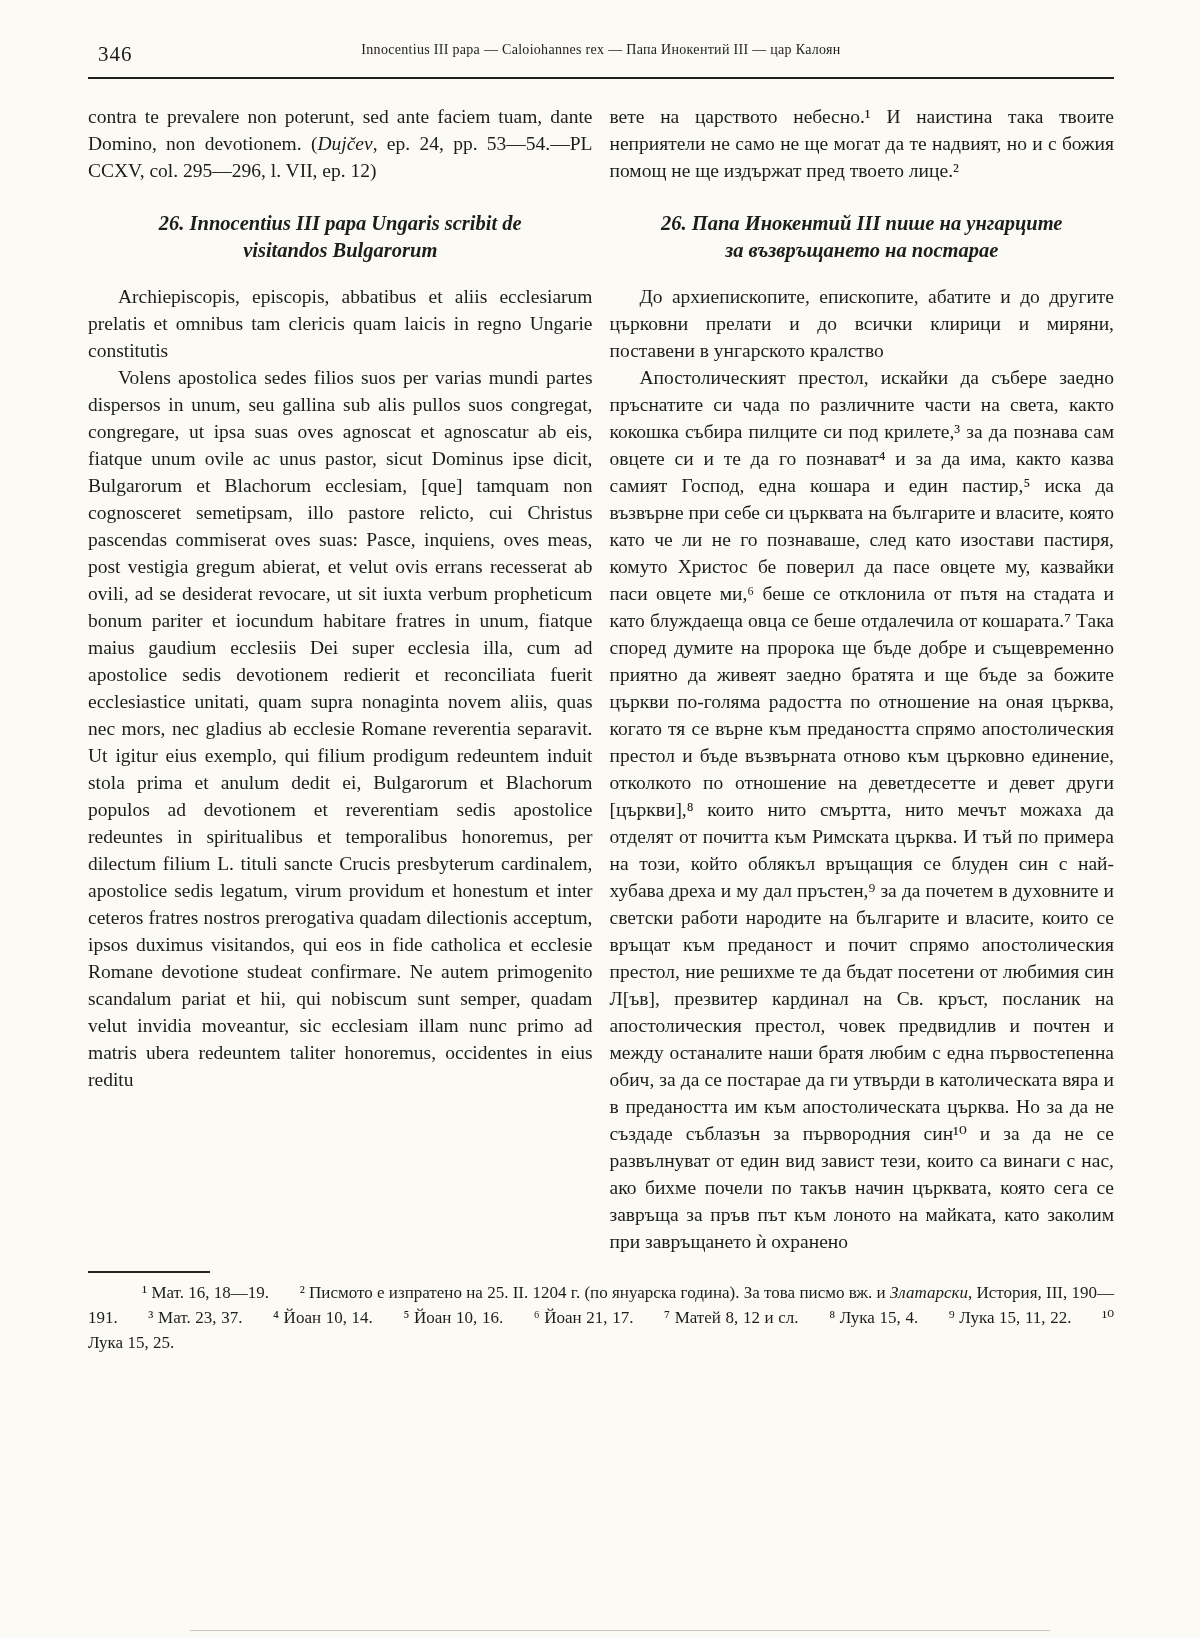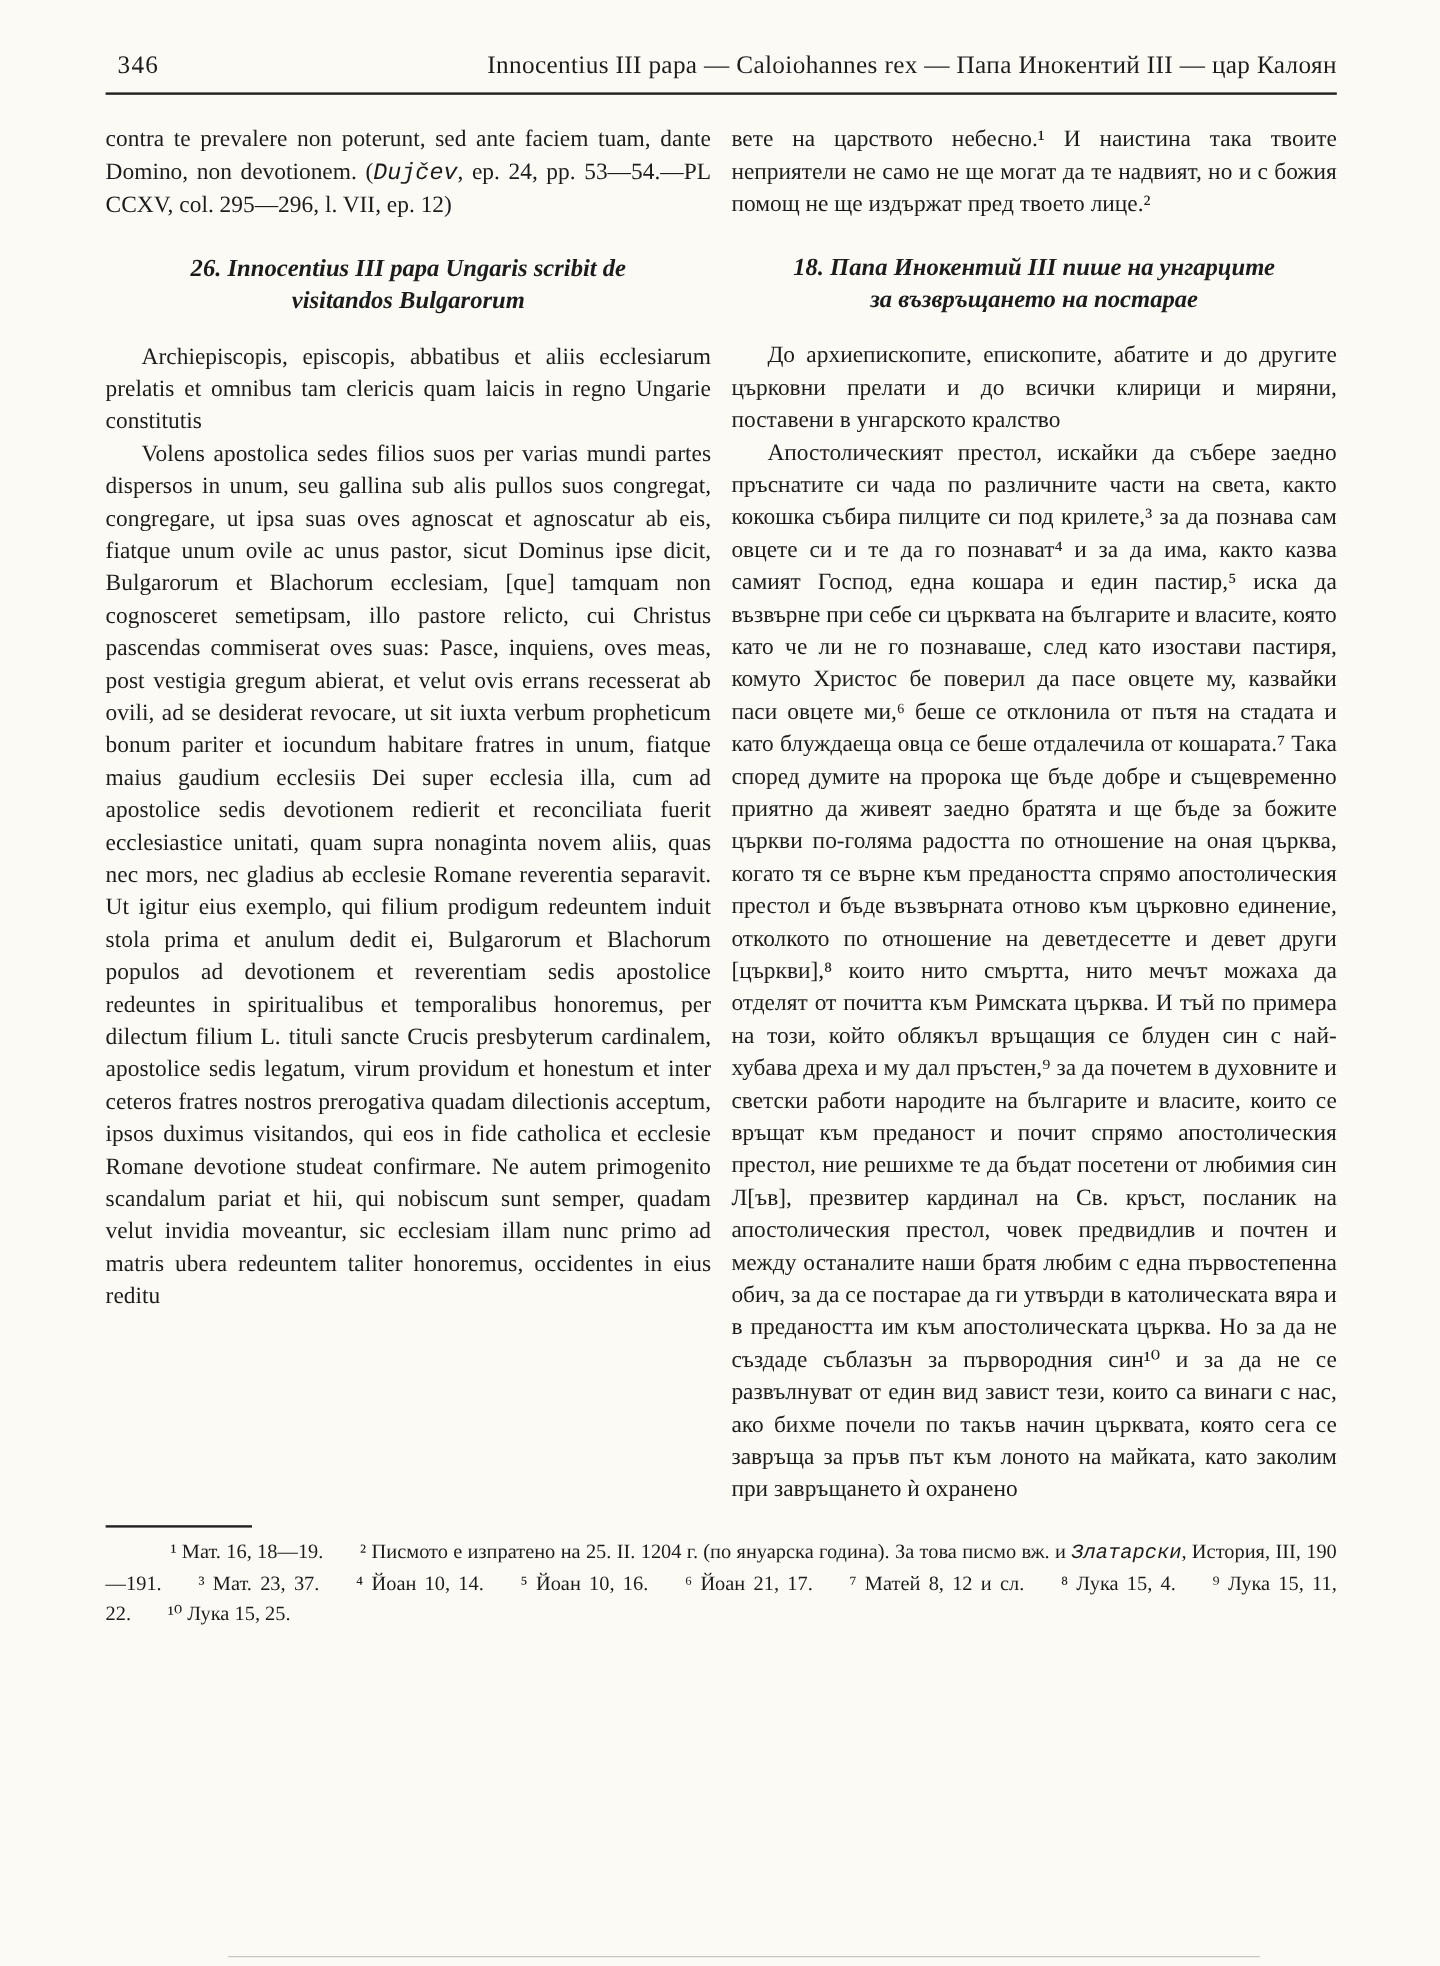--- a/index.html
+++ b/index.html
@@ -15,42 +15,42 @@
     box-sizing: border-box;
     padding: 42px 86px 0 88px;
     overflow: hidden;
   }
   .page-header { position: relative; height: 26px; }
   .page-number {
     position: absolute; left: 10px; top: 0;
     font-size: 21px; letter-spacing: 1px;
   }
   .running-title {
-    display: block; text-align: right;
-    font-size: 21px; letter-spacing: 0.3px;
+    display: block; text-align: center;
+    font-size: 14px; letter-spacing: 0.3px;
   }
   .header-rule {
     height: 2px; background: #1f1f1f; margin-top: 9px;
   }
   .columns { display: flex; gap: 17px; margin-top: 24px; }
   .col {
     width: 505px;
     font-size: 19.5px; line-height: 27px;
     text-align: justify;
   }
   .para { margin: 0; }
   .indent { text-indent: 30px; }
   .doc-heading {
     font-style: italic; font-weight: bold;
     text-align: center;
     font-size: 20.5px; line-height: 27px;
     margin: 26px 0 19px 0;
   }
   .hl { display: block; }
-  .it { font-style: italic; font-family: Liberation Mono, monospace; }
+  .it { font-style: italic; }
   .footnote-area { margin-top: 16px; }
   .footnote-rule { width: 122px; height: 2px; background: #222; }
   .footnotes {
     margin: 7px 0 0 0;
     font-size: 17px; line-height: 25px;
     text-align: justify;
     text-indent: 54px;
   }
   .fn { margin-right: 1.8em; }
   .bottom-line {
@@ -80,21 +80,21 @@
       </h2>
 
       <p class="para indent">Archiepiscopis, episcopis, abbatibus et aliis ecclesiarum prelatis et omnibus tam clericis quam laicis in regno Ungarie constitutis</p>
       <p class="para indent">Volens apostolica sedes filios suos per varias mundi partes dispersos in unum, seu gallina sub alis pullos suos congregat, congregare, ut ipsa suas oves agnoscat et agnoscatur ab eis, fiatque unum ovile ac unus pastor, sicut Dominus ipse dicit, Bulgarorum et Blachorum ecclesiam, [que] tamquam non cognosceret semetipsam, illo pastore relicto, cui Christus pascendas commiserat oves suas: Pasce, inquiens, oves meas, post vestigia gregum abierat, et velut ovis errans recesserat ab ovili, ad se desiderat revocare, ut sit iuxta verbum propheticum bonum pariter et iocundum habitare fratres in unum, fiatque maius gaudium ecclesiis Dei super ecclesia illa, cum ad apostolice sedis devotionem redierit et reconciliata fuerit ecclesiastice unitati, quam supra nonaginta novem aliis, quas nec mors, nec gladius ab ecclesie Romane reverentia separavit. Ut igitur eius exemplo, qui filium prodigum redeuntem induit stola prima et anulum dedit ei, Bulgarorum et Blachorum populos ad devotionem et reverentiam sedis apostolice redeuntes in spiritualibus et temporalibus honoremus, per dilectum filium L. tituli sancte Crucis presbyterum cardinalem, apostolice sedis legatum, virum providum et honestum et inter ceteros fratres nostros prerogativa quadam dilectionis acceptum, ipsos duximus visitandos, qui eos in fide catholica et ecclesie Romane devotione studeat confirmare. Ne autem primogenito scandalum pariat et hii, qui nobiscum sunt semper, quadam velut invidia moveantur, sic ecclesiam illam nunc primo ad matris ubera redeuntem taliter honoremus, occidentes in eius reditu</p>
     </section>
 
     <section class="col">
       <p class="para">вете на царството небесно.¹ И наистина така твоите неприятели не само не ще могат да те надвият, но и с божия помощ не ще издържат пред твоето лице.²</p>
 
       <h2 class="doc-heading">
-        <span class="hl">18. Папа Инокентий III пише на унгарците</span>
+        <span class="hl">26. Папа Инокентий III пише на унгарците</span>
         <span class="hl">за възвръщането на постарае</span>
       </h2>
 
       <p class="para indent">До архиепископите, епископите, абатите и до другите църковни прелати и до всички клирици и миряни, поставени в унгарското кралство</p>
       <p class="para indent">Апостолическият престол, искайки да събере заедно пръснатите си чада по различните части на света, както кокошка събира пилците си под крилете,³ за да познава сам овцете си и те да го познават⁴ и за да има, както казва самият Господ, една кошара и един пастир,⁵ иска да възвърне при себе си църквата на българите и власите, която като че ли не го познаваше, след като изостави пастиря, комуто Христос бе поверил да пасе овцете му, казвайки паси овцете ми,⁶ беше се отклонила от пътя на стадата и като блуждаеща овца се беше отдалечила от кошарата.⁷ Така според думите на пророка ще бъде добре и същевременно приятно да живеят заедно братята и ще бъде за божите църкви по-голяма радостта по отношение на оная църква, когато тя се върне към предаността спрямо апостолическия престол и бъде възвърната отново към църковно единение, отколкото по отношение на деветдесетте и девет други [църкви],⁸ които нито смъртта, нито мечът можаха да отделят от почитта към Римската църква. И тъй по примера на този, който облякъл връщащия се блуден син с най-хубава дреха и му дал пръстен,⁹ за да почетем в духовните и светски работи народите на българите и власите, които се връщат към преданост и почит спрямо апостолическия престол, ние решихме те да бъдат посетени от любимия син Л[ъв], презвитер кардинал на Св. кръст, посланик на апостолическия престол, човек предвидлив и почтен и между останалите наши братя любим с една първостепенна обич, за да се постарае да ги утвърди в католическата вяра и в предаността им към апостолическата църква. Но за да не създаде съблазън за първородния син¹⁰ и за да не се развълнуват от един вид завист тези, които са винаги с нас, ако бихме почели по такъв начин църквата, която сега се завръща за пръв път към лоното на майката, като заколим при завръщането ѝ охранено</p>
     </section>
 
   </main>
 
   <footer class="footnote-area">

